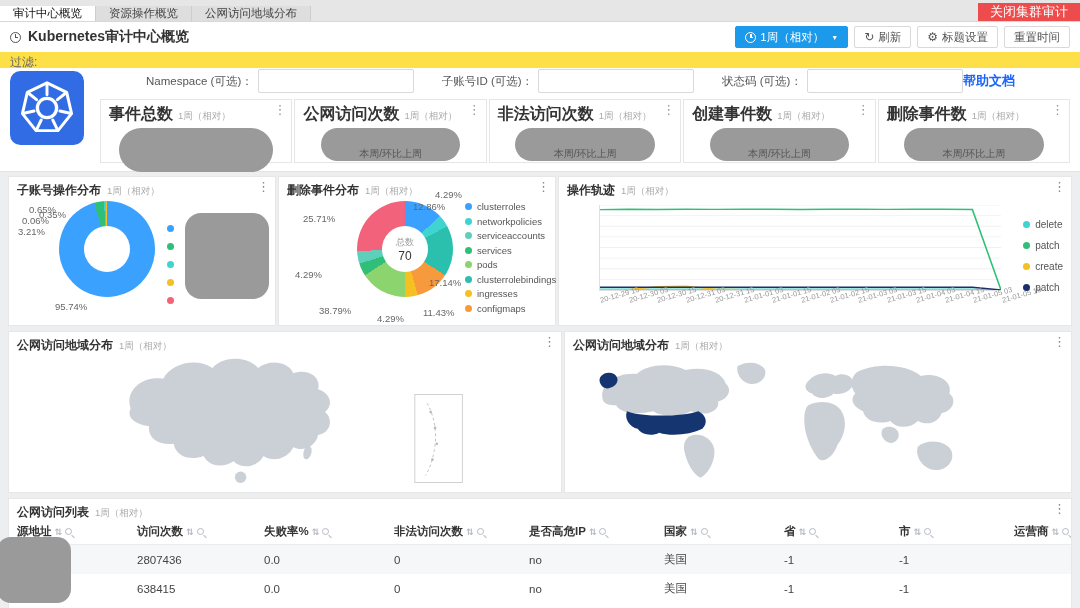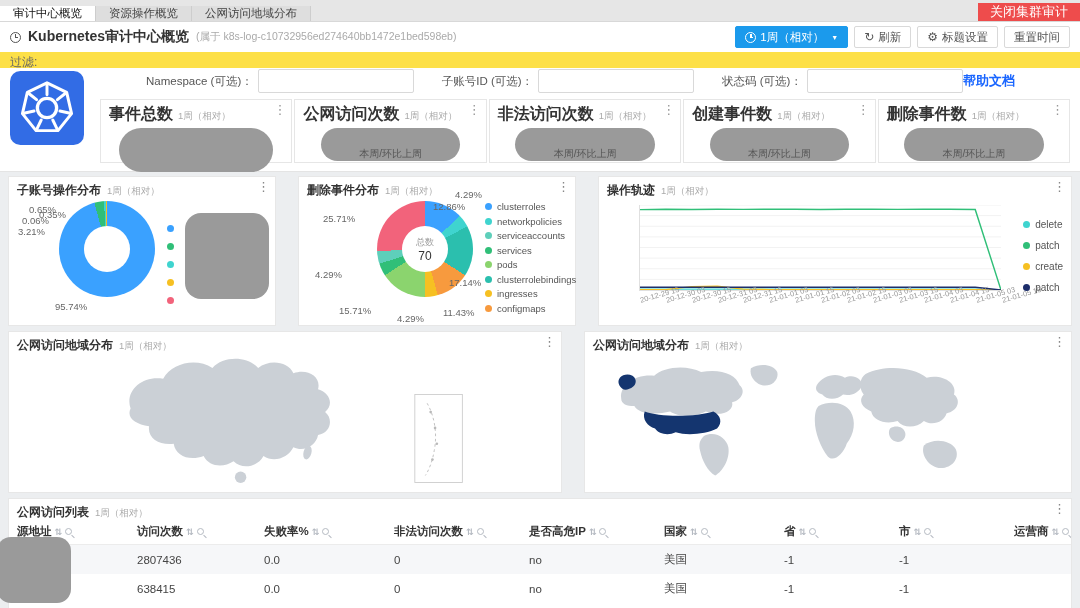--- a/index.html
+++ b/index.html
@@ -43,21 +43,21 @@
   .stat-card{flex:1;border:1px solid #e6e6e6;background:#fff;position:relative;height:64px;padding:4px 8px 0;min-width:0}
   .sc-head{display:flex;align-items:baseline;gap:5px}
   .sc-title{font-size:16px;font-weight:bold;color:#333;white-space:nowrap}
   .sc-period{font-size:9.5px;color:#aaa;white-space:nowrap}
   .sc-kebab{position:absolute;right:5px;top:2px;color:#999;font-size:13px;cursor:pointer}
   .sc-blob{background:var(--redact-gray);height:33px;border-radius:17px;width:80%;margin:3px auto 0}
   .stat-card.first .sc-blob{height:44px;width:88%;border-radius:22px}
   .sc-footer{position:absolute;bottom:1px;left:0;right:0;text-align:center;font-size:10px;color:#555}
   
   .main{padding:4px 8px 0;display:flex;flex-direction:column;gap:5px}
-  .row{display:flex;gap:22px}
+  .row{display:flex;gap:2px}
   .panel{background:#fff;border:1px solid #e7e7e7;position:relative}
   .panel-head{padding:5px 8px 3px;display:flex;align-items:baseline;gap:6px}
   .panel-title{font-size:12px;font-weight:bold;color:#333;white-space:nowrap}
   .panel-period{font-size:9.5px;color:#aaa;white-space:nowrap}
   .kebab{position:absolute;top:2px;right:5px;font-size:13px;color:#888;cursor:pointer;z-index:6}
   .charts-row{height:150px}
   .panel-sub{width:268px}
   .panel-del{width:278px}
   .panel-track{flex:1}
   
@@ -112,21 +112,20 @@
       <div class="tab">资源操作概览</div>
       <div class="tab">公网访问地域分布</div>
     </div>
   <div class="tab-spacer"></div>
   <button class="close-btn">关闭集群审计</button>
 </div>
 
 <div class="header">
   <span class="clock-ic dash-ic"></span>
   <span class="page-title">Kubernetes审计中心概览</span>
-  <span class="page-subtitle">(属于 k8s-log-c10732956ed274640bb1472e1bed598eb)</span>
   <div class="hdr-right">
     <button class="btn btn-primary">
       <span class="clock-ic"></span>
       <span>1周（相对）</span>
       <span class="caret">▼</span>
     </button>
     <button class="btn">
       <span class="ic">↻</span>
       <span>刷新</span>
     </button>
@@ -254,21 +253,21 @@
       <div class="donut" id="donut2" style="background: conic-gradient(rgb(58, 161, 255) 0%, rgb(58, 161, 255) 12.86%, rgb(63, 212, 207) 12.86%, rgb(63, 212, 207) 17.15%, rgb(43, 191, 174) 17.15%, rgb(43, 191, 174) 34.29%, rgb(247, 154, 62) 34.29%, rgb(247, 154, 62) 45.72%, rgb(246, 192, 34) 45.72%, rgb(246, 192, 34) 50.01%, rgb(139, 212, 110) 50.01%, rgb(139, 212, 110) 65.72%, rgb(48, 191, 120) 65.72%, rgb(48, 191, 120) 70.01%, rgb(94, 207, 186) 70.01%, rgb(94, 207, 186) 74.3%, rgb(242, 99, 123) 74.3%, rgb(242, 99, 123) 100.02%);"></div>
       <div class="donut-center">
         <span class="dc-label">总数</span>
         <span class="dc-value">70</span>
       </div>
       <span class="callout p2c0">12.86%</span>
       <span class="callout p2c1">4.29%</span>
       <span class="callout p2c2">25.71%</span>
       <span class="callout p2c3">4.29%</span>
       <span class="callout p2c4">17.14%</span>
-      <span class="callout p2c5">15.71%</span>
+      <span class="callout p2c5">38.79%</span>
       <span class="callout p2c6">4.29%</span>
       <span class="callout p2c7">11.43%</span>
       <div class="lg-col">
           <div class="lg-item">
             <span class="ldot" style="background: rgb(58, 161, 255);"></span>
             <span>clusterroles</span>
           </div>
           <div class="lg-item">
             <span class="ldot" style="background: rgb(63, 212, 207);"></span>
             <span>networkpolicies</span>

